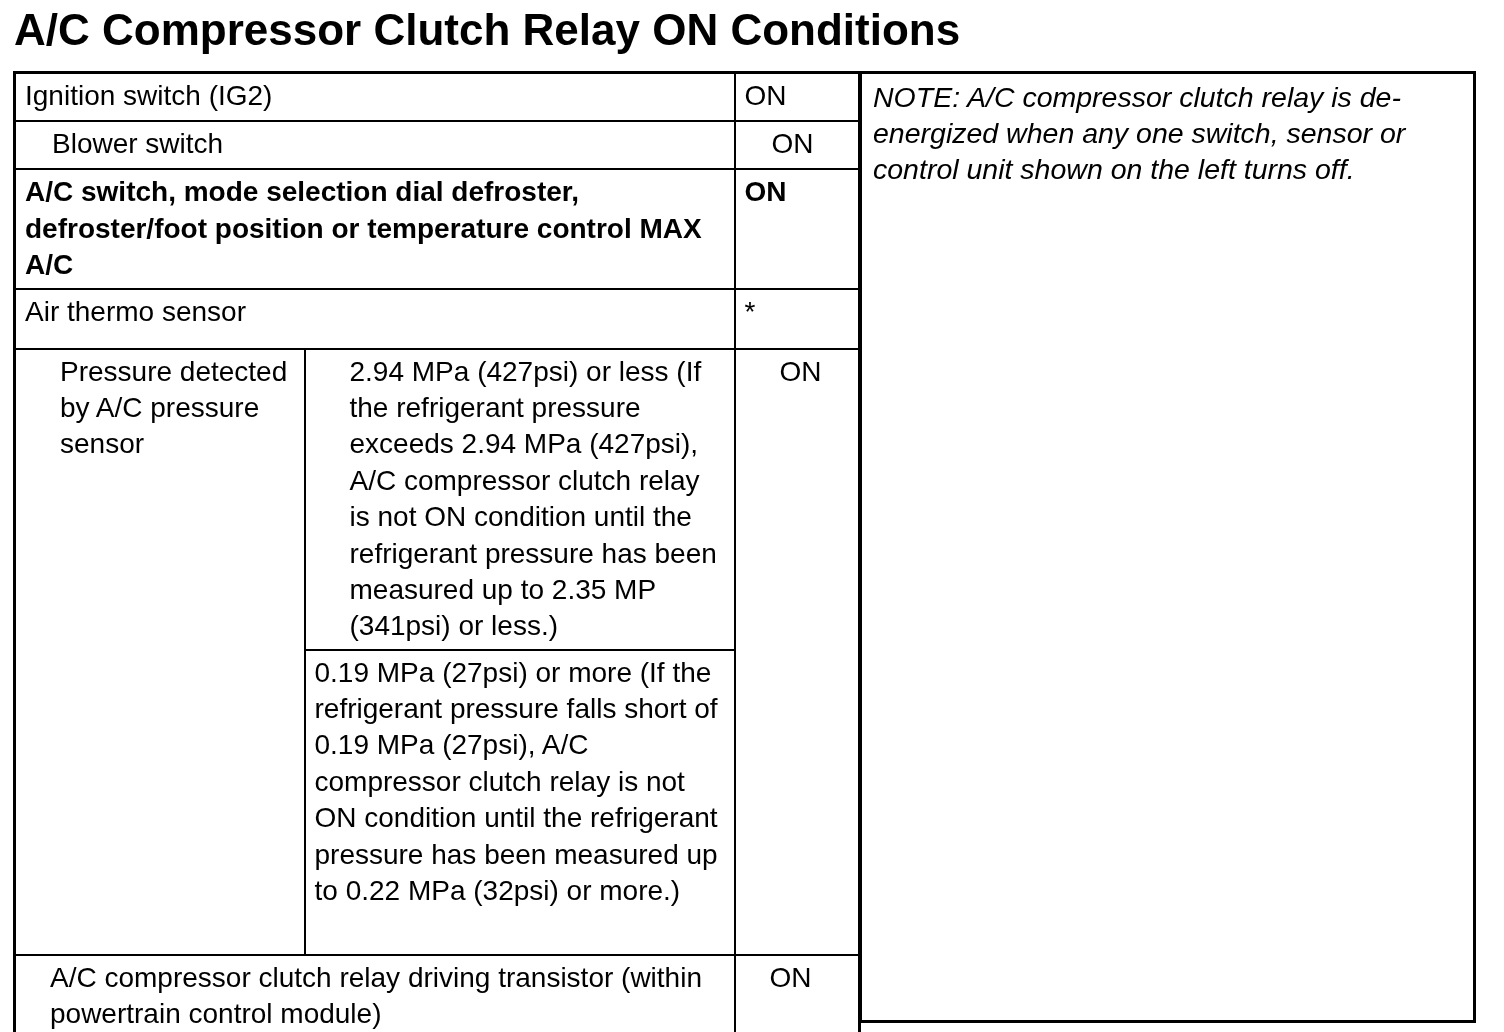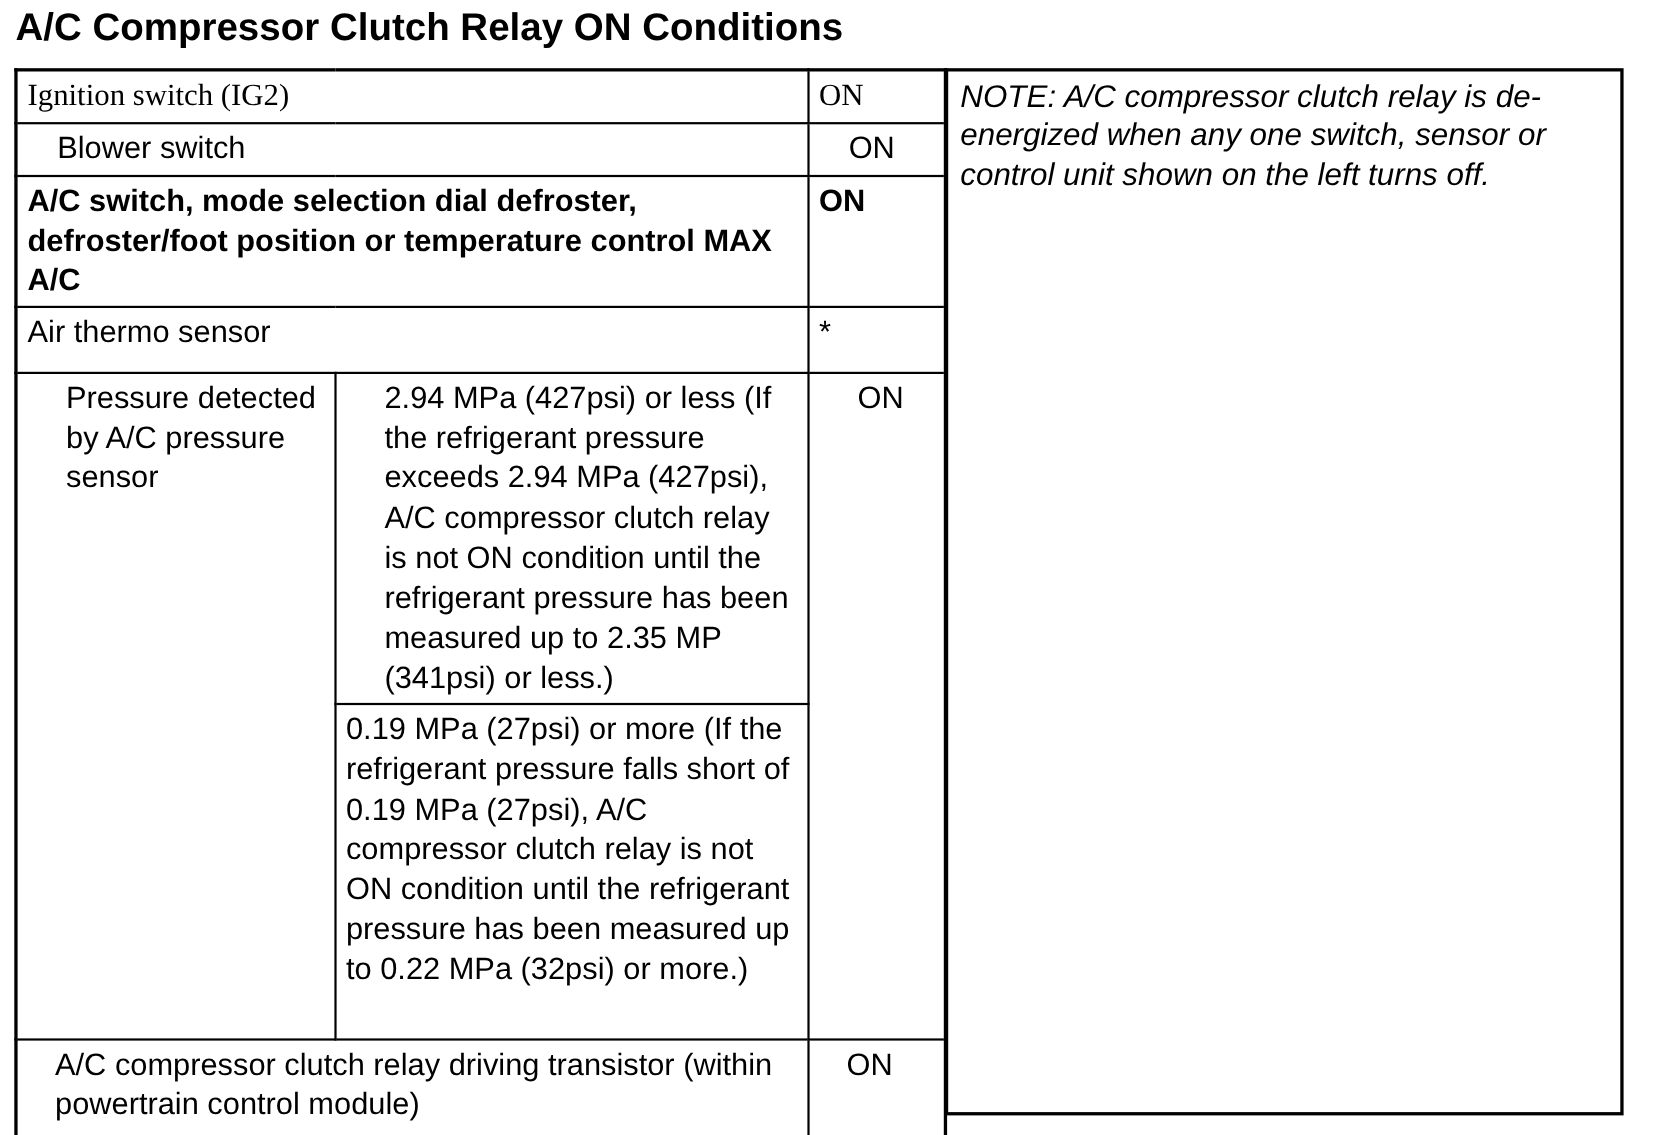--- a/index.html
+++ b/index.html
@@ -12,21 +12,21 @@
   .page {
     position: relative;
     width: 1504px;
     height: 1032px;
     background: #ffffff;
     overflow: hidden;
   }
   .doc-title {
     margin: 0;
     padding: 6px 0 0 14px;
-    font-size: 35px;
+    font-size: 44px;
     font-weight: bold;
     letter-spacing: 0px;
     line-height: 1.1;
   }
   .layout {
     display: flex;
     align-items: stretch;
     margin: 17px 0 0 13px;
   }
   table.conditions-table {
@@ -40,21 +40,21 @@
   table.conditions-table col.c3 { width: 125px; }
   table.conditions-table { border: 3px solid #000; }
   table.conditions-table td {
     border: 2px solid #000;
     vertical-align: top;
     padding: 4px 9px 4px 9px;
     font-size: 28px;
     line-height: 1.3;
     overflow: hidden;
   }
-  tr.r1 td { height: 38px; font-family: Liberation Serif, serif; }
+  tr.r1 td { height: 38px; }
   tr.r2 td { height: 38px; padding-left: 36px; }
   tr.r3 td { height: 109px; font-weight: bold; }
   tr.r4 td { height: 50px; }
   tr.r5a td { height: 284px; padding-left: 44px; }
   tr.r5b td { height: 295px; }
   tr.r6 td { height: 78px; padding-left: 34px; }
   td.val { padding-left: 8px; }
   td.asterisk-cell {
     font-size: 19px;
     padding-top: 8px;

